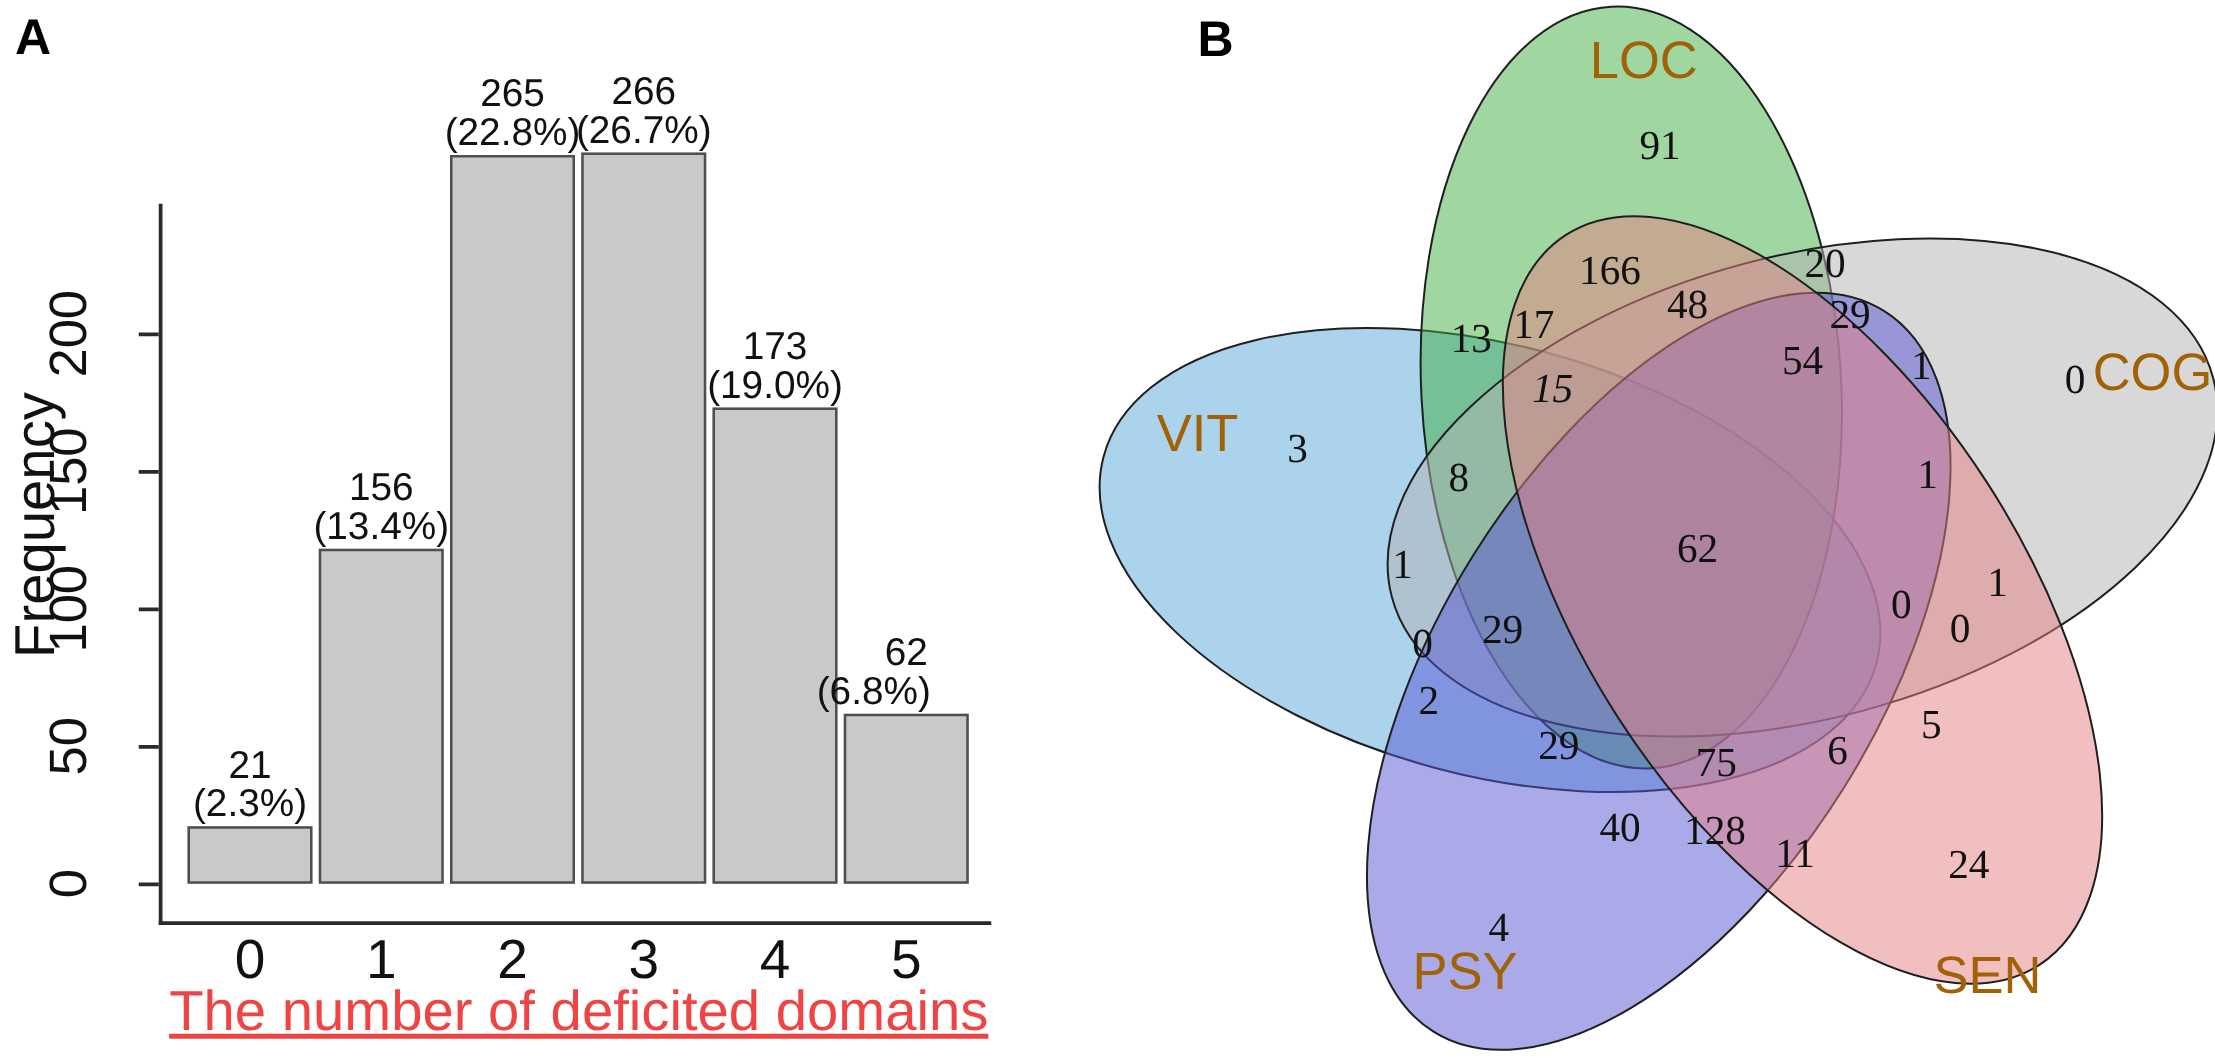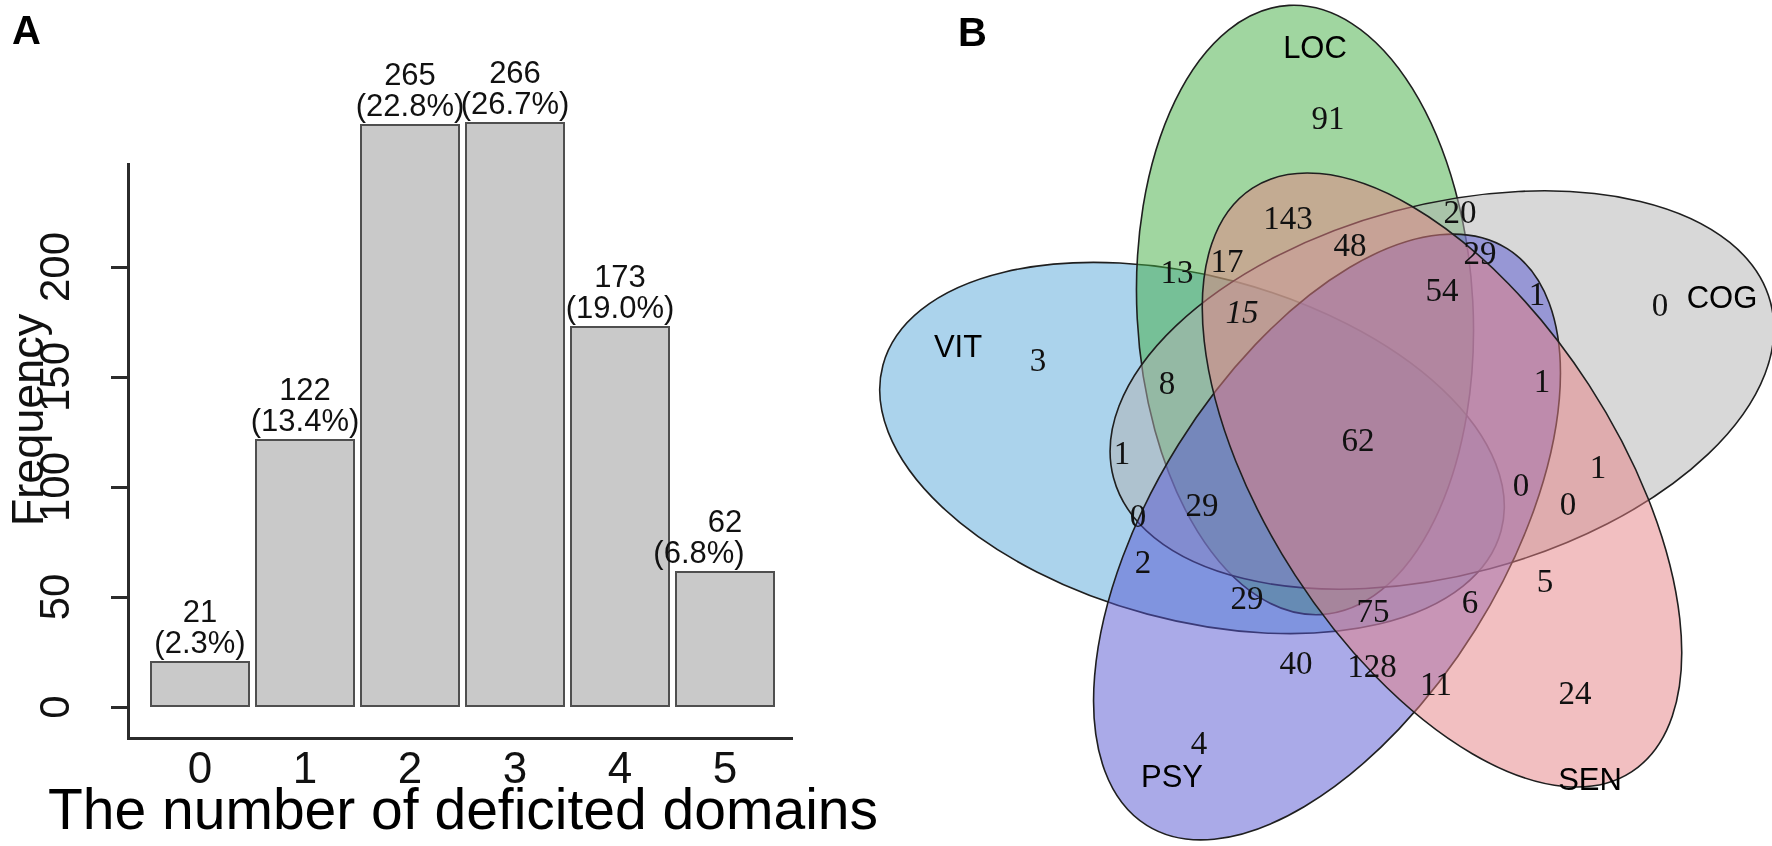--- a/index.html
+++ b/index.html
@@ -11,48 +11,48 @@
   .panel-letter{position:absolute;font-size:40px;font-weight:700;color:#000;}
   
   .axis-line{position:absolute;background:#2b2b2b;}
   .bar{position:absolute;background:#c9c9c9;border:2px solid #4f4f4f;box-sizing:border-box;}
   .bar-label{position:absolute;transform:translate(-50%,-50%);font-size:31px;color:#111;
              white-space:nowrap;text-align:center;}
   .xtick-label{position:absolute;transform:translate(-50%,-50%);font-size:44px;color:#111;}
   .ytick-stub{position:absolute;width:16px;height:3px;background:#2b2b2b;}
   .ytick-label{position:absolute;transform:translate(-50%,-50%) rotate(-90deg);
                font-size:42px;color:#111;white-space:nowrap;}
-  .axis-title-x{position:absolute;transform:translate(-50%,-50%);font-size:57px;color:#000000;
-                white-space:nowrap;}
+  .axis-title-x{position:absolute;transform:translate(-50%,-50%);font-size:45px;color:#ef4444;
+                white-space:nowrap;text-decoration:underline;}
   .axis-title-y{position:absolute;transform:translate(-50%,-50%) rotate(-90deg);
                 font-size:45px;color:#111;white-space:nowrap;}
   
   #venn-svg{position:absolute;left:0;top:0;}
   .venn-num{position:absolute;transform:translate(-50%,-50%);
             font-family:"Liberation Serif",serif;font-size:33px;color:#111;white-space:nowrap;}
   .venn-set-label{position:absolute;transform:translate(-50%,-50%);
-                  font-size:31px;color:#000000;white-space:nowrap;}
+                  font-size:42px;color:#a16207;white-space:nowrap;}
 </style>
 </head>
 <body>
 
 <div id="fig">
 
   <div class="panel-letter" style="left:12px;top:8px;">A</div>
   <div class="panel-letter" style="left:958px;top:10px;">B</div>
 
   <div id="panel-a" class="panel">
     <div class="axis-line" style="left:127px;top:163px;width:3px;height:577px;"></div>
     <div class="axis-line" style="left:127px;top:737px;width:666px;height:3px;"></div>
     <div id="bars-layer">
         <div class="bar" style="left: 150px; top: 661px; width: 100px; height: 46px; background: rgb(201, 201, 201); border-color: rgb(79, 79, 79);"></div>
         <div class="bar-label" style="left: 200px; top: 612px;">21</div>
         <div class="bar-label" style="left: 200px; top: 643px;">(2.3%)</div>
         <div class="bar" style="left: 255px; top: 439px; width: 100px; height: 268px; background: rgb(201, 201, 201); border-color: rgb(79, 79, 79);"></div>
-        <div class="bar-label" style="left: 305px; top: 390px;">122</div>
+        <div class="bar-label" style="left: 305px; top: 390px;">156</div>
         <div class="bar-label" style="left: 305px; top: 421px;">(13.4%)</div>
         <div class="bar" style="left: 360px; top: 124px; width: 100px; height: 583px; background: rgb(201, 201, 201); border-color: rgb(79, 79, 79);"></div>
         <div class="bar-label" style="left: 410px; top: 75px;">265</div>
         <div class="bar-label" style="left: 410px; top: 106px;">(22.8%)</div>
         <div class="bar" style="left: 465px; top: 122px; width: 100px; height: 585px; background: rgb(201, 201, 201); border-color: rgb(79, 79, 79);"></div>
         <div class="bar-label" style="left: 515px; top: 73px;">266</div>
         <div class="bar-label" style="left: 515px; top: 104px;">(26.7%)</div>
         <div class="bar" style="left: 570px; top: 326px; width: 100px; height: 381px; background: rgb(201, 201, 201); border-color: rgb(79, 79, 79);"></div>
         <div class="bar-label" style="left: 620px; top: 277px;">173</div>
         <div class="bar-label" style="left: 620px; top: 308px; text-align: right;">(19.0%)</div>
@@ -94,21 +94,21 @@
         <ellipse cx="0" cy="0" rx="175" ry="348" transform="translate(570,480) rotate(147)" fill="#e57f83"></ellipse>
       </g>
     </svg>
     <div id="venn-text-layer">
         <div class="venn-set-label" style="left: 443px; top: 48px;">LOC</div>
         <div class="venn-set-label" style="left: 850px; top: 298px;">COG</div>
         <div class="venn-set-label" style="left: 86px; top: 347px;">VIT</div>
         <div class="venn-set-label" style="left: 300px; top: 777px;">PSY</div>
         <div class="venn-set-label" style="left: 718px; top: 780px;">SEN</div>
         <div class="venn-num" style="left: 456px; top: 118px;">91</div>
-        <div class="venn-num" style="left: 416px; top: 218px;">143</div>
+        <div class="venn-num" style="left: 416px; top: 218px;">166</div>
         <div class="venn-num" style="left: 588px; top: 212px;">20</div>
         <div class="venn-num" style="left: 478px; top: 245px;">48</div>
         <div class="venn-num" style="left: 608px; top: 253px;">29</div>
         <div class="venn-num" style="left: 355px; top: 261px;">17</div>
         <div class="venn-num" style="left: 305px; top: 272px;">13</div>
         <div class="venn-num" style="left: 570px; top: 290px;">54</div>
         <div class="venn-num" style="left: 665px; top: 294px;">1</div>
         <div class="venn-num" style="left: 788px; top: 305px;">0</div>
         <div class="venn-num" style="left: 370px; top: 312px; font-style: italic;">15</div>
         <div class="venn-num" style="left: 166px; top: 360px;">3</div>

